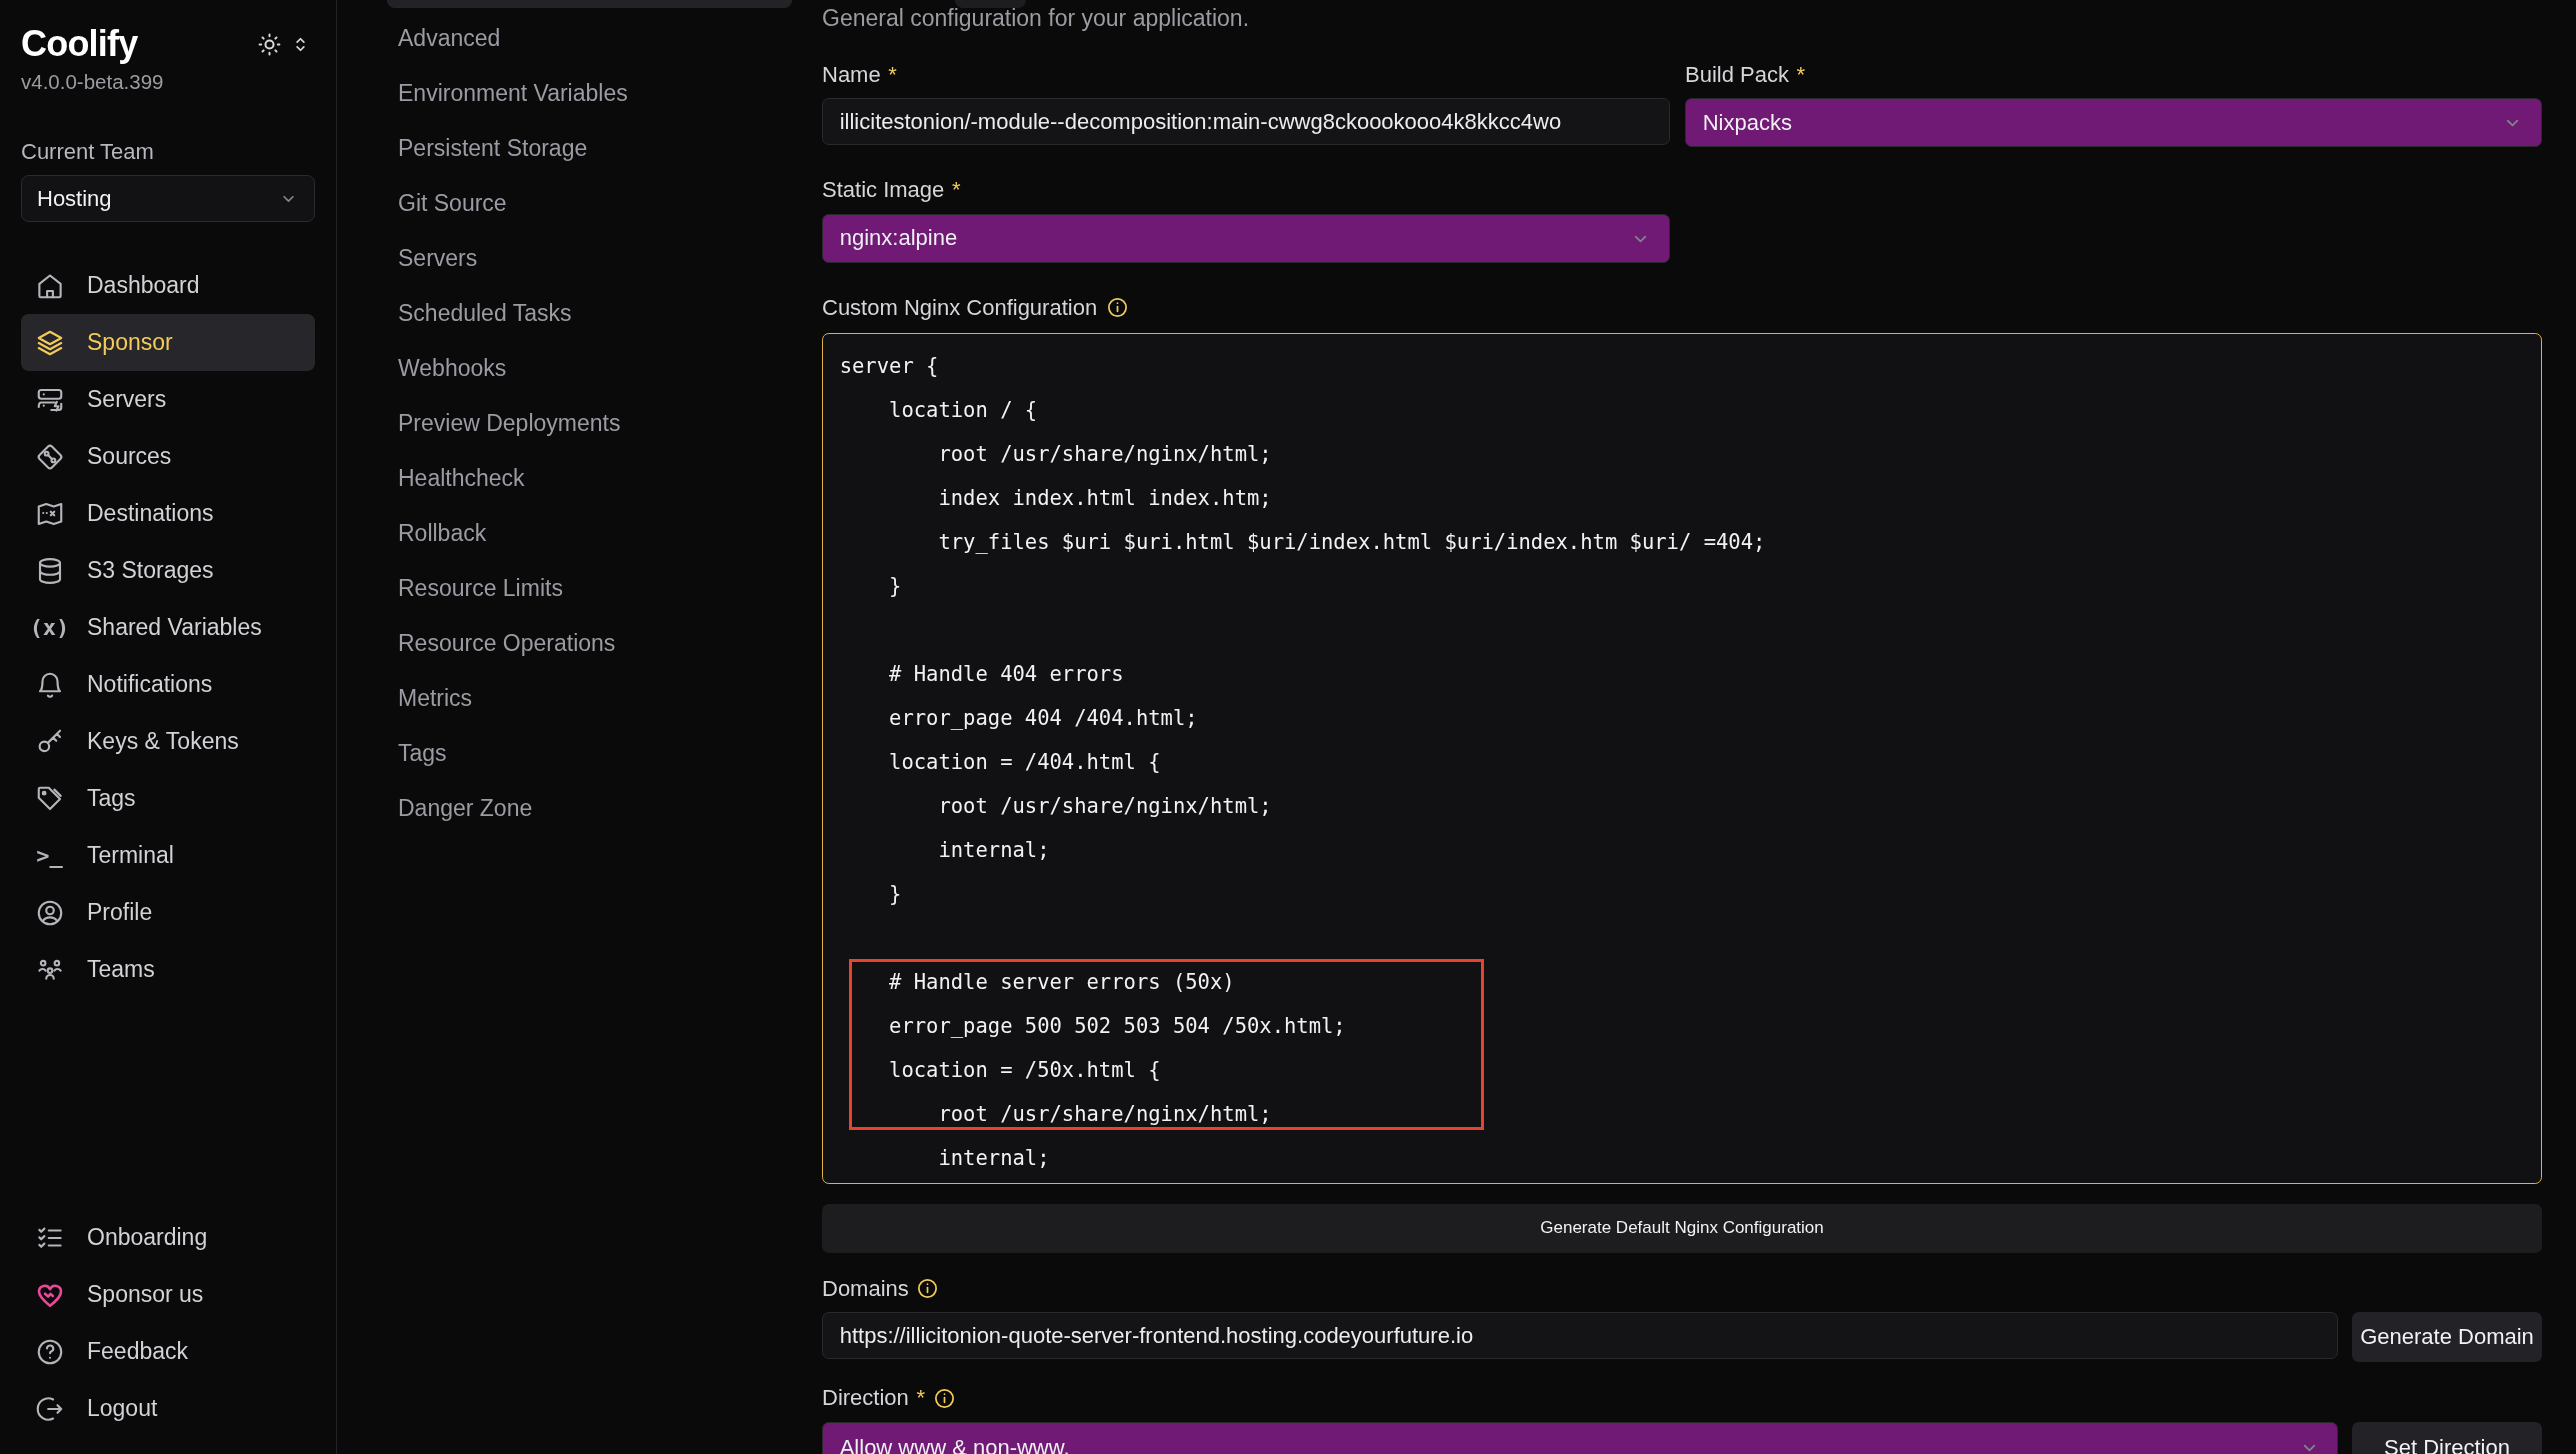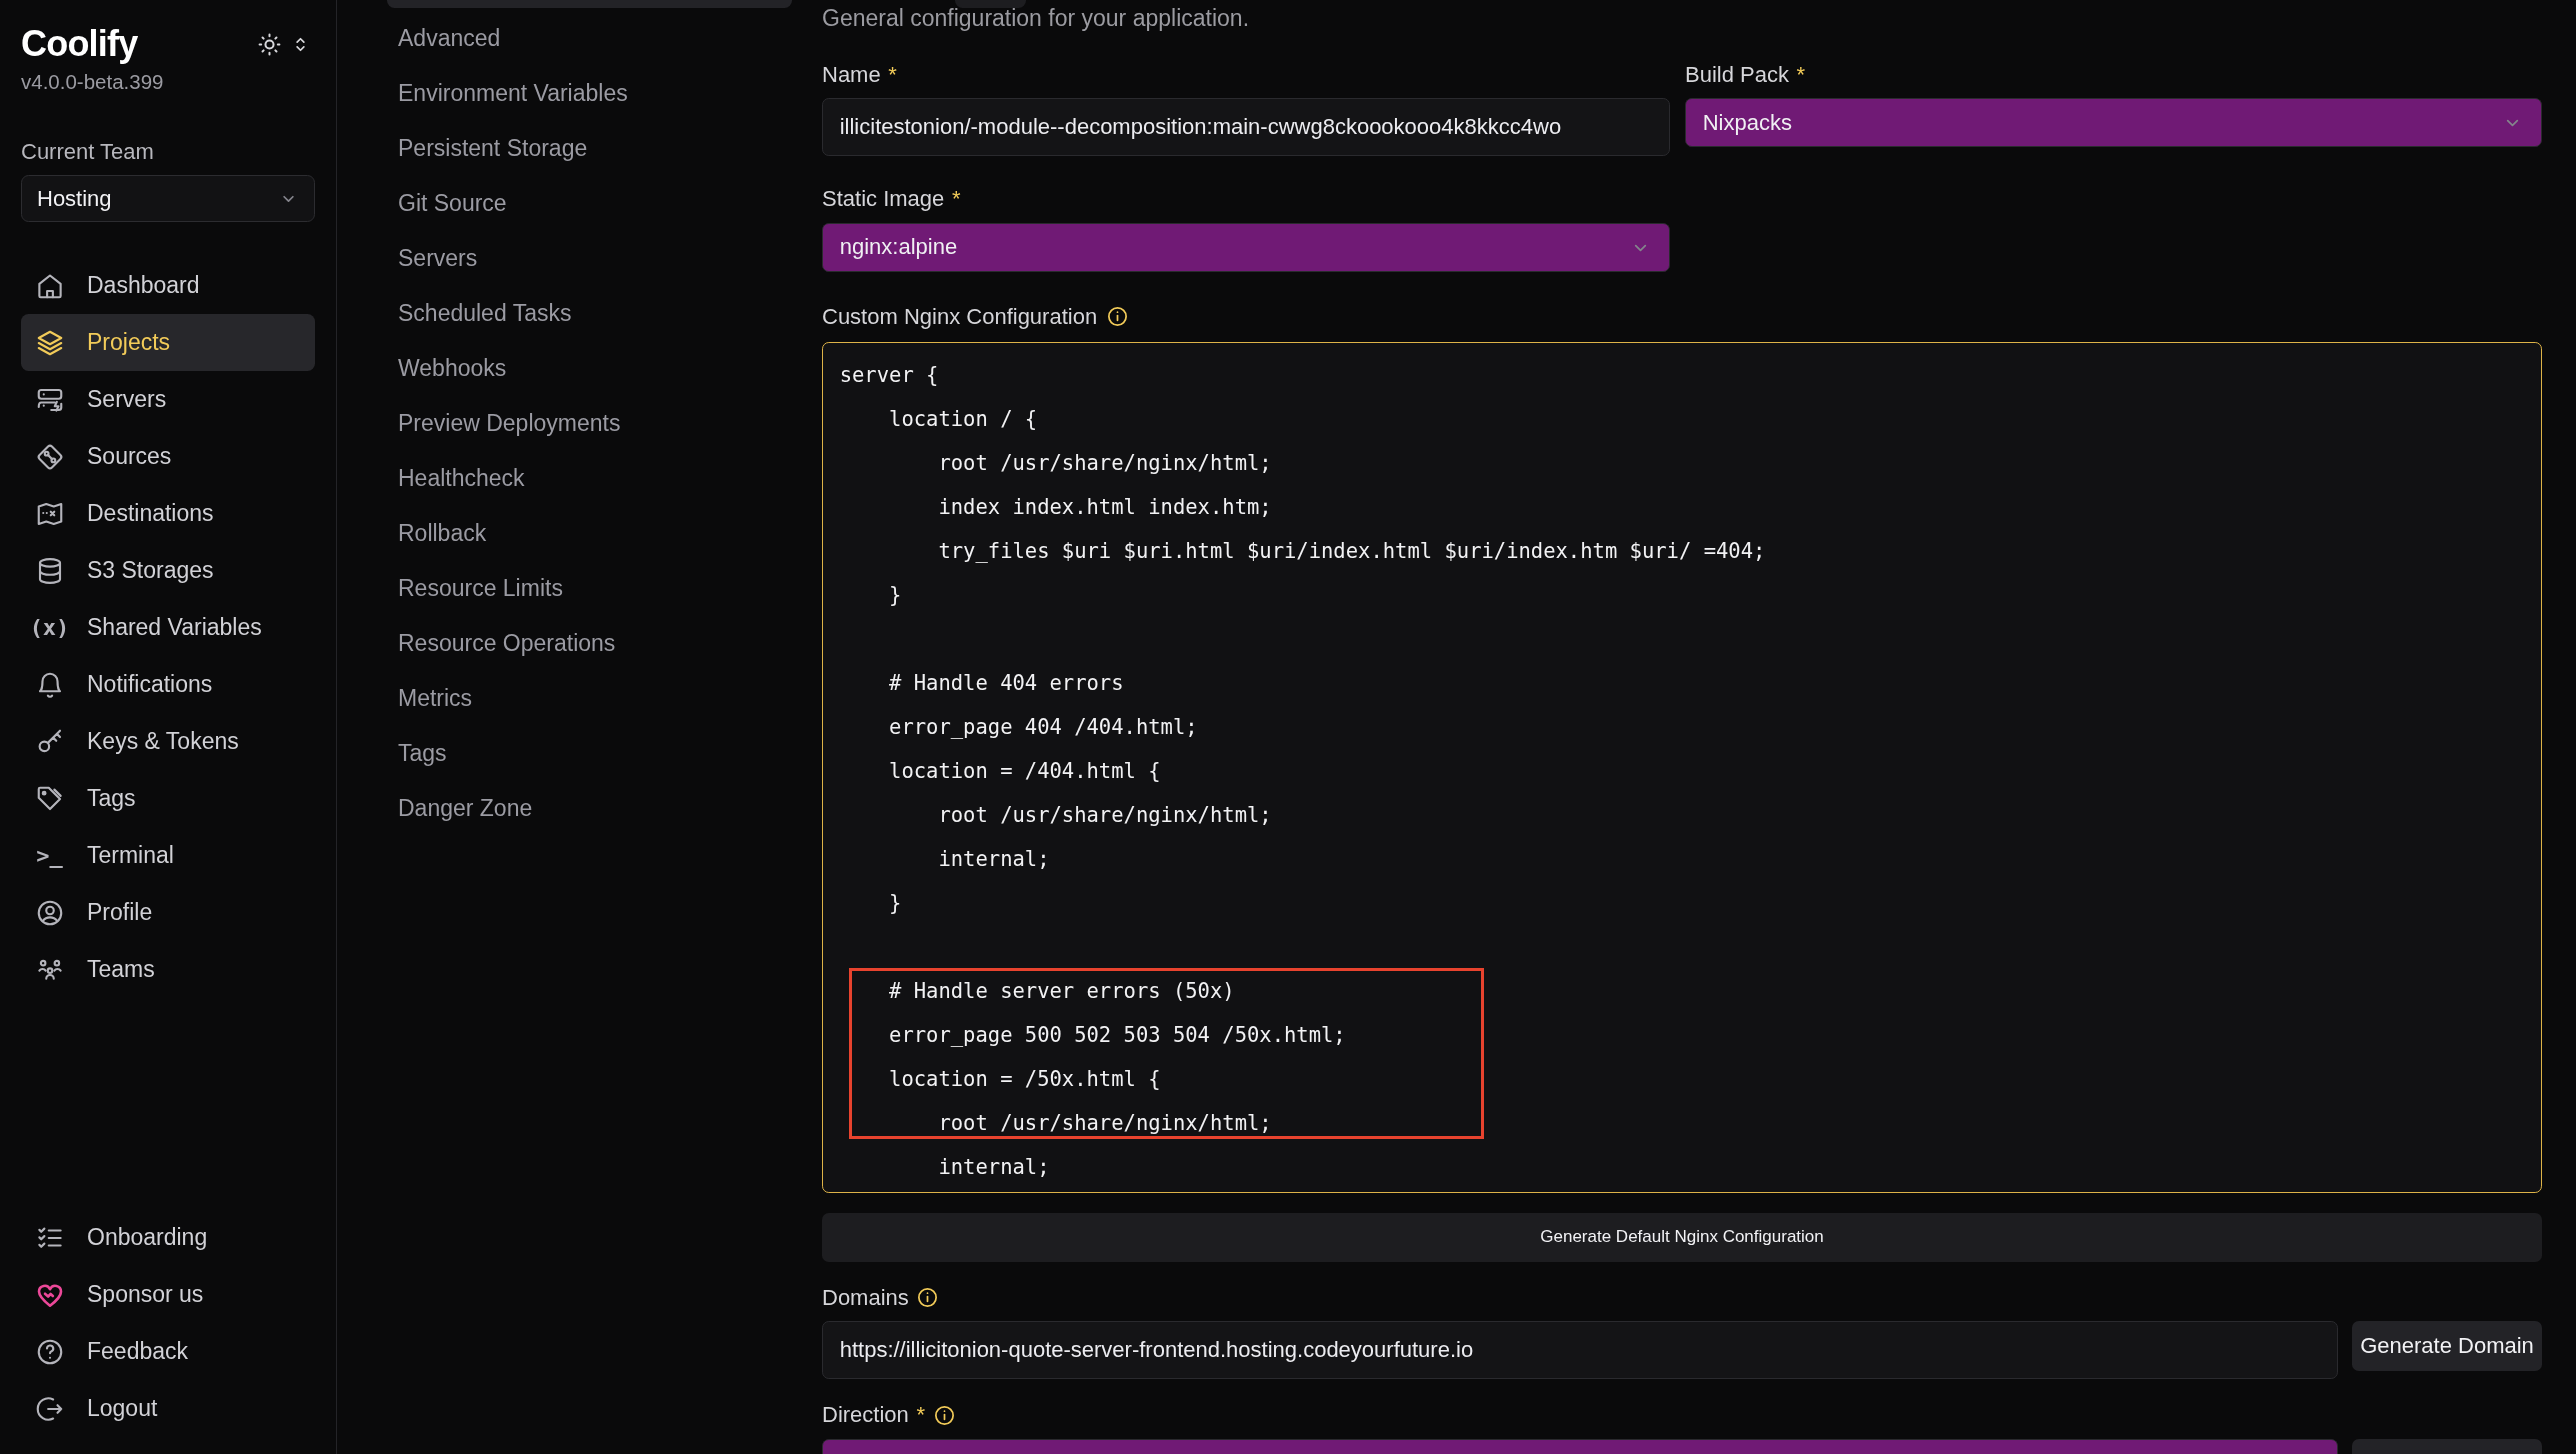--- a/index.html
+++ b/index.html
@@ -61,21 +61,21 @@
   .partial-tab {
     position:absolute; top:0; left:133px; width:71px; height:7.6px;
     background:#1d1d20; border-radius:0 0 7.6px 7.6px;
   }
   .page-desc { margin-top:4.5px; font-size:23px; color:#9b9ba1; }
   .grid2 { display:grid; grid-template-columns:848px 857px; column-gap:15px; }
   .fgroup { margin-top:30px; }
   .flabel { font-size:22px; color:#d6d6da; display:flex; align-items:center; gap:7.6px; }
   .star { color:#f2cb59; font-size:22px; }
   .tinput {
-    margin-top:10.6px; width:100%; height:58px; background:#141416;
+    margin-top:10.6px; width:100%; height:47px; background:#141416;
     border:1.5px solid #2a2a2e; border-radius:6.8px; padding:0 16.7px;
     font-size:22px; color:#ececf0; font-family:"Liberation Sans", sans-serif; outline:none;
   }
   .select {
     margin-top:10.6px; width:100%; height:49px; background:#701a75;
     border:1.5px solid #2a2a2e; border-radius:6.8px; padding:0 16.7px;
     display:flex; align-items:center; font-size:22px; color:#f0f0f3; cursor:pointer;
   }
   .select .grow { flex:1; }
   .chev { color:#84848c; }
@@ -156,21 +156,21 @@
       <span>Dashboard</span>
     </div>
     <div class="nav-item active">
       <span class="ic">
         <svg width="30" height="30" viewBox="0 0 24 24" fill="none" stroke="currentColor" stroke-width="1.7" stroke-linecap="round" stroke-linejoin="round">
           <path d="M12 3 21 8l-9 5-9-5Z"></path>
             <path d="M3 12l9 5 9-5"></path>
             <path d="M3 16l9 5 9-5"></path>
         </svg>
       </span>
-      <span>Projects</span>
+      <span>Sponsor</span>
     </div>
     <div class="nav-item">
       <span class="ic">
         <svg width="30" height="30" viewBox="0 0 24 24" fill="none" stroke="currentColor" stroke-width="1.7" stroke-linecap="round" stroke-linejoin="round">
           <rect x="3" y="4" width="18" height="7" rx="2"></rect>
             <path d="M3 17.5c0-1.9 0-3.5 2-3.5h11"></path>
             <path d="M21 15v3a2 2 0 0 1-2 2h-6"></path>
             <path d="M7 7.5h.01M7 16.5h.01"></path>
             <path d="M17.5 13.5 15.8 17h3l-1.7 3.5"></path>
         </svg>

